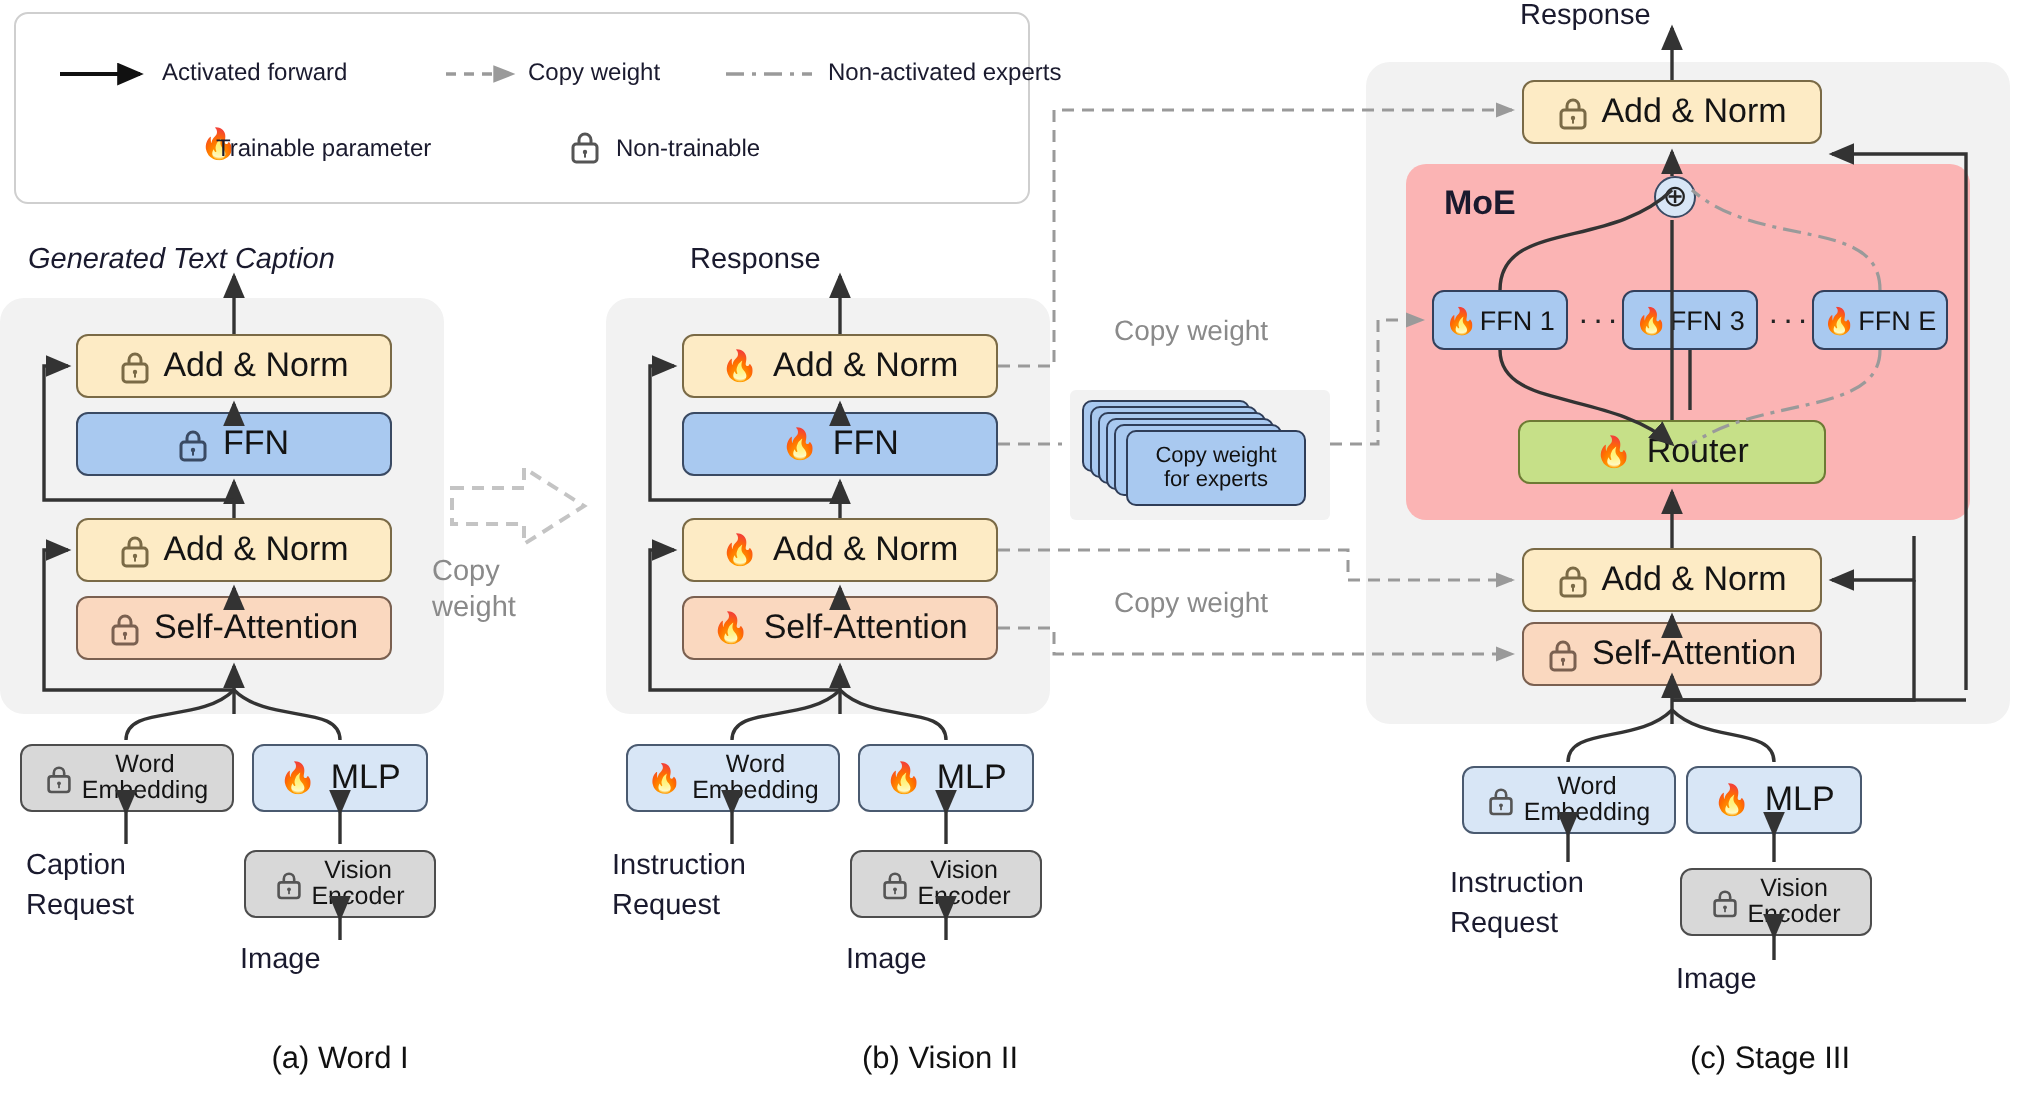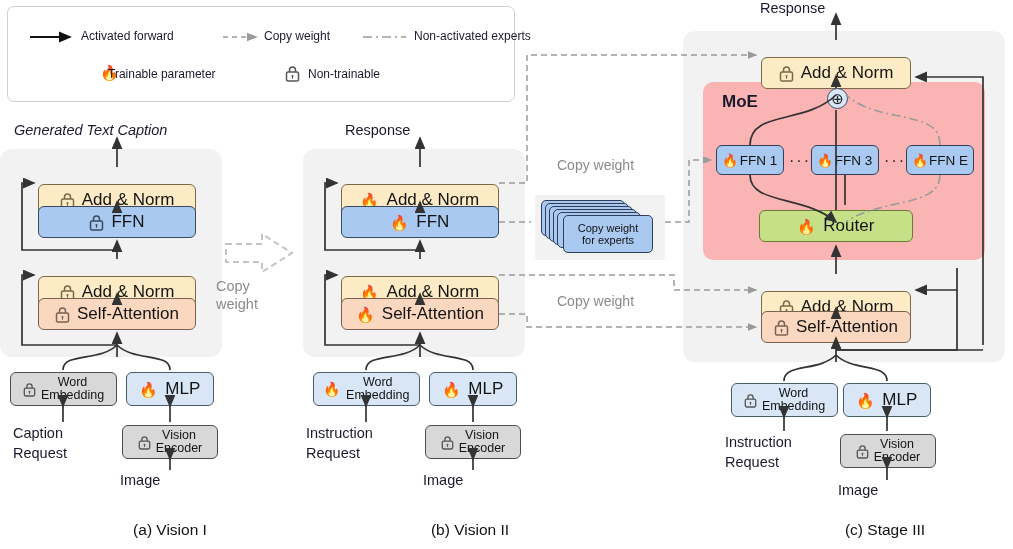--- a/index.html
+++ b/index.html
@@ -13,21 +13,21 @@
   .flame{font-size:15px;line-height:1;}
 
   
   .panel{background:#f2f2f2;border-radius:12px;}
   .moe{background:#fbb4b4;border-radius:10px;}
 
   
   .box{position:absolute;box-sizing:border-box;border:1.4px solid #4d4d4d;border-radius:6px;
        display:flex;align-items:center;justify-content:center;gap:7px;
        font-size:17px;color:#141414;background:#fff;}
-  .box.yellow{background:#fdebc5;border-color:#7a6a46;margin-top:17px;}
+  .box.yellow{background:#fdebc5;border-color:#7a6a46;}
   .box.blue{background:#a9c9f0;border-color:#3a4a63;}
   .box.peach{background:#fad8bf;border-color:#7a6050;}
   .box.gray{background:#d8d8d8;border-color:#4d4d4d;}
   .box.lblue{background:#d8e6f6;border-color:#4a5a70;}
   .box.green{background:#c6e088;border-color:#6d7a34;}
   .box.expert{background:#a9c9f0;border-color:#32405c;font-size:13.5px;gap:1px;}
   .box.small{font-size:12.5px;line-height:1.08;gap:5px;}
   .two-line{text-align:center;}
 
   .lock{width:15px;height:17px;flex:0 0 auto;}
@@ -141,21 +141,21 @@
       <path d="M4.5 7 V5 a3 3 0 0 1 6 0 V7" fill="none" stroke="#555" stroke-width="1.5"></path>
       <circle cx="7.5" cy="11" r="1.1" fill="#555"></circle>
       <rect x="7" y="11.4" width="1" height="2.4" fill="#555"></rect>
     </svg>
   <span class="two-line"><span>Vision</span><br>
   <span>Encoder</span></span>
 </div>
 <div class="abs lbl" style="left:13px;top:425px;width:100px;">Caption</div>
 <div class="abs lbl" style="left:13px;top:445px;width:100px;">Request</div>
 <div class="abs lbl" style="left:120px;top:472px;width:100px;">Image</div>
-<div class="abs cap" style="left:60px;top:521px;width:220px;">(a) Vision I</div>
+<div class="abs cap" style="left:60px;top:521px;width:220px;">(a) Word I</div>
 
 <div class="abs lbl" style="left:345px;top:122px;width:160px;">Response</div>
 <div class="abs panel" style="left:303px;top:149px;width:222px;height:208px;"></div>
 
 <div class="box yellow abs" style="left:341px;top:167px;width:158px;height:32px;">
   <span class="flame">🔥</span>
   <span>Add &amp; Norm</span>
 </div>
 <div class="box blue abs" style="left:341px;top:206px;width:158px;height:32px;">
   <span class="flame">🔥</span>

